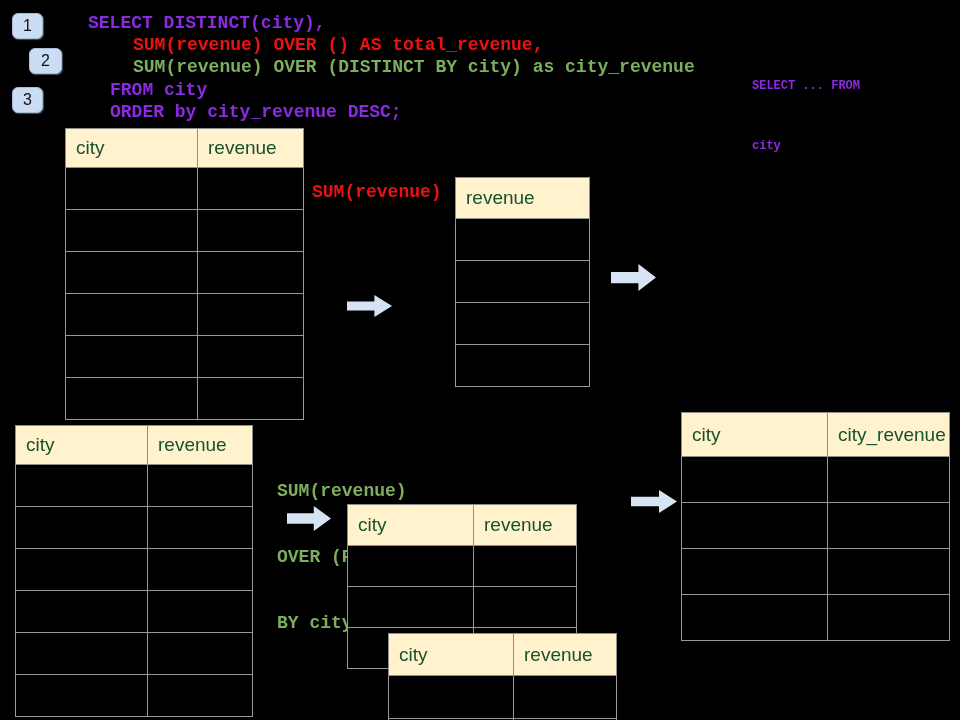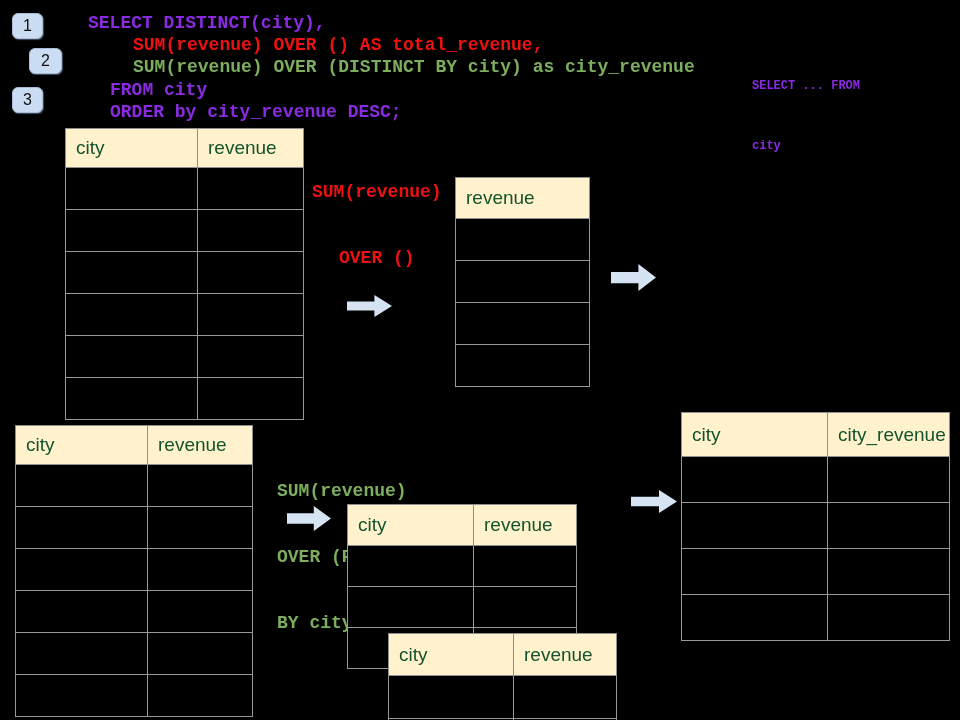--- a/index.html
+++ b/index.html
@@ -78,21 +78,20 @@
   <div class="code purple" id="sql4">FROM city</div>
   <div class="code purple" id="sql5">ORDER by city_revenue DESC;</div>
 
   <div class="code purple" id="side-note">
     <div>SELECT ... FROM</div>
     <div>city</div>
   </div>
 
   <div class="code red" id="label-total">
     <div>SUM(revenue)</div>
-    <div>OVER ()</div>
   </div>
 
   <div class="code green" id="label-partition">
     <div>SUM(revenue)</div>
     <div>OVER (PARTITION</div>
     <div>BY city)</div>
   </div>
 
   <table class="tbl" id="t1">
     <thead>

